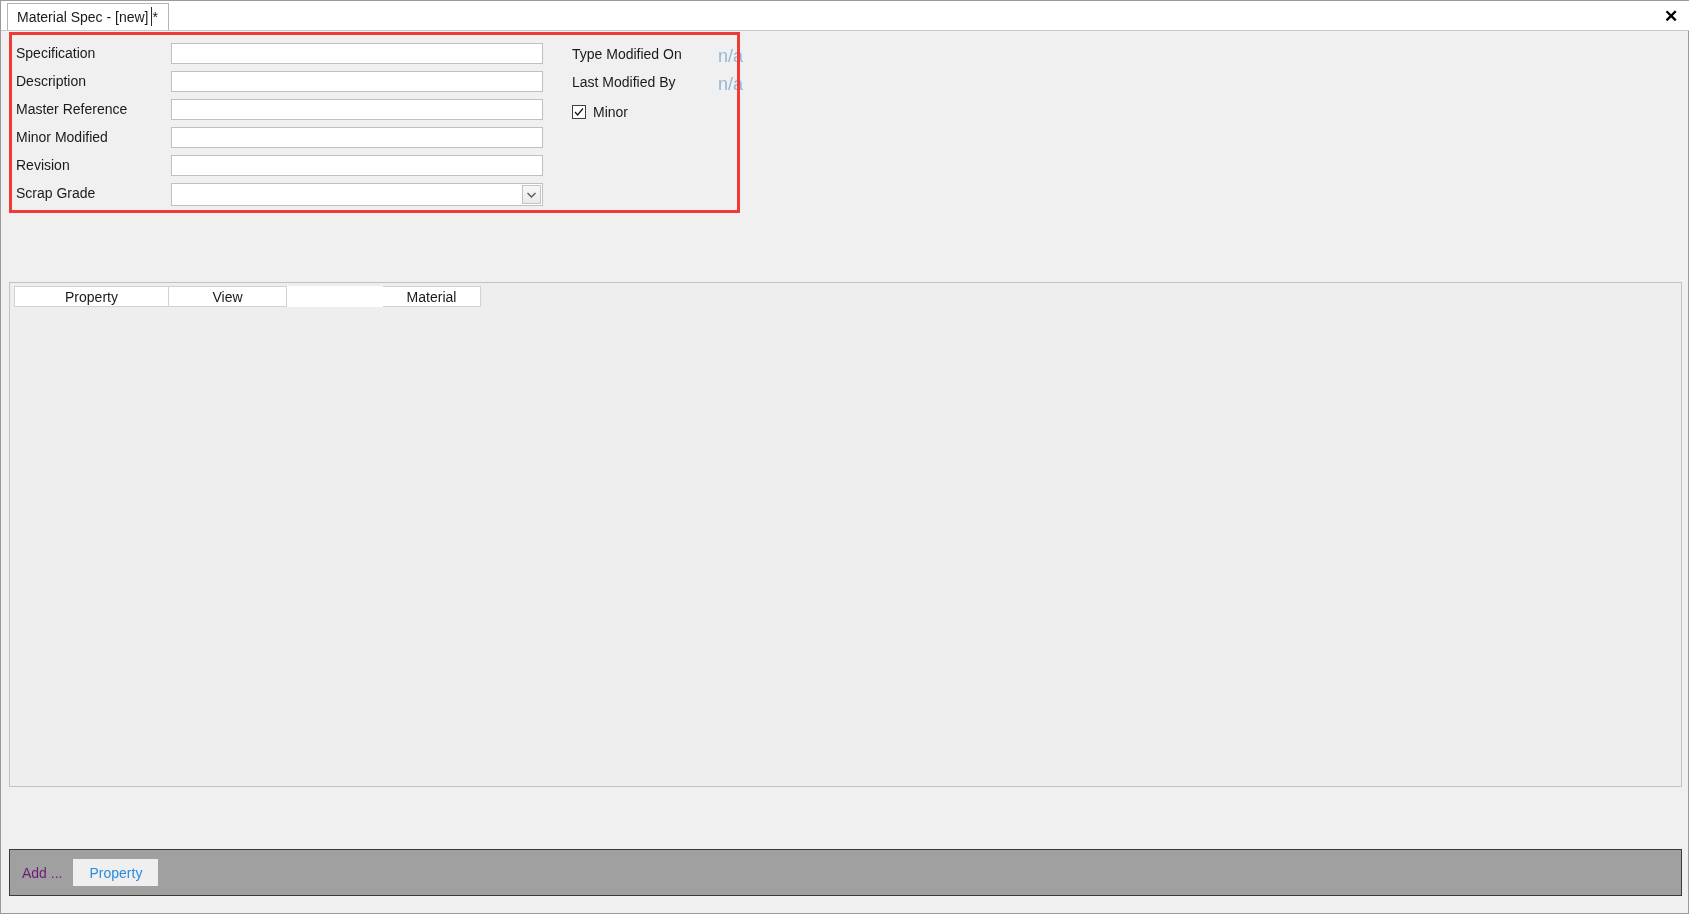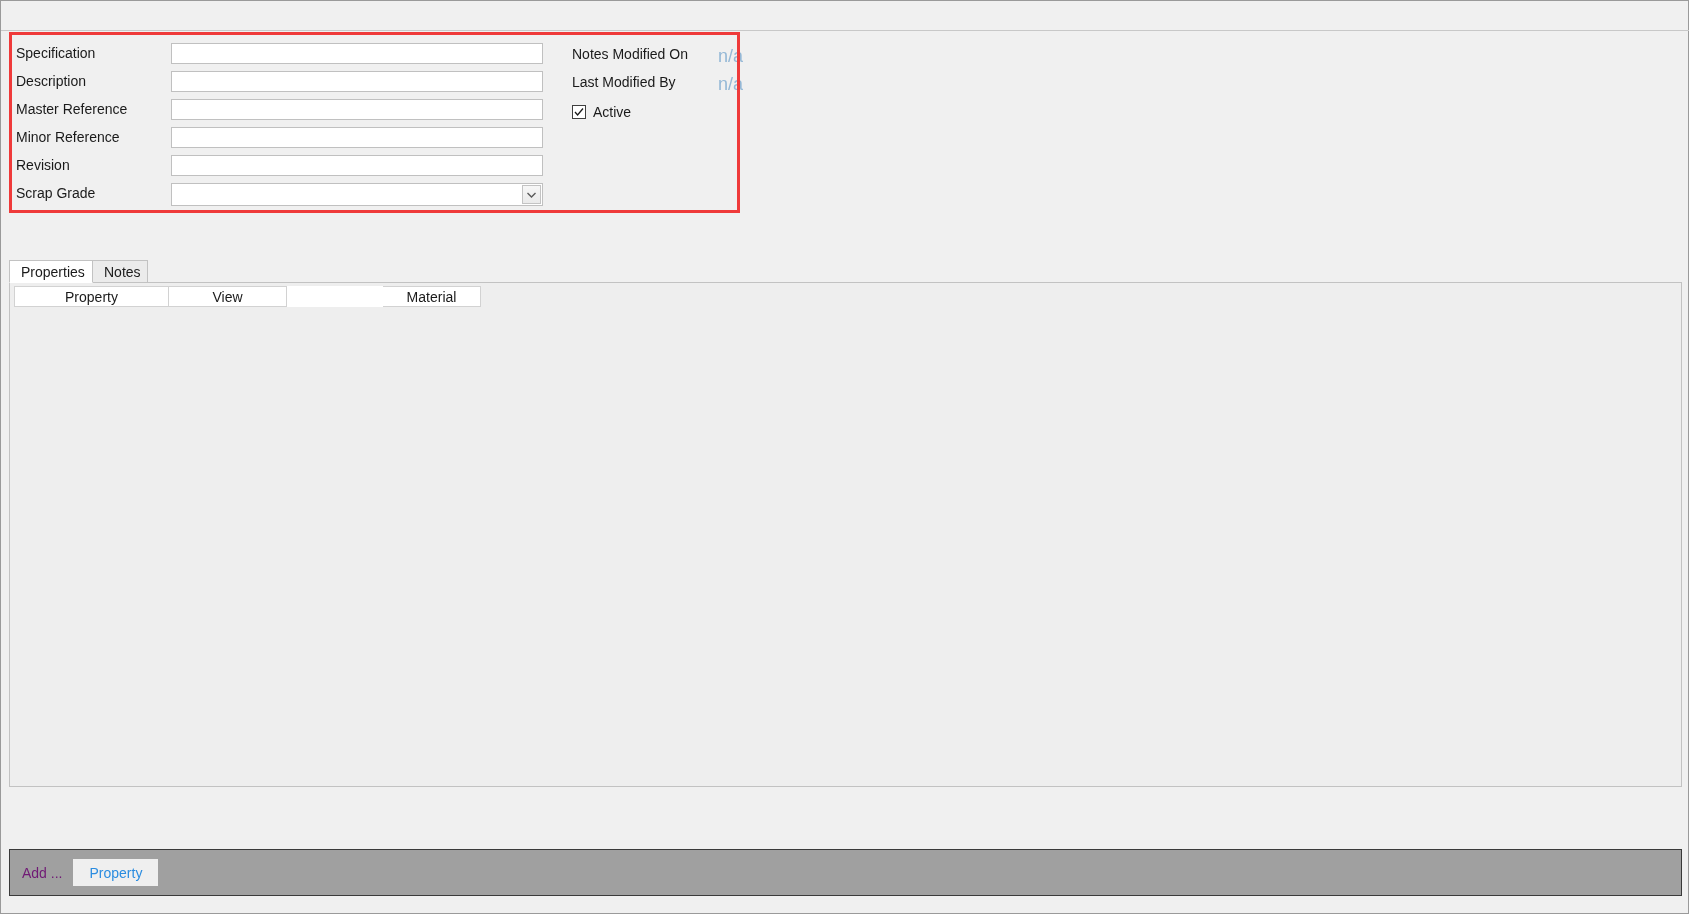--- a/index.html
+++ b/index.html
@@ -379,20 +379,27 @@
     left: 1px; top: 30px;
     width: 6px; bottom: 1px;
     background: #f0f0f0;
   }
 </style>
 </head>
 <body>
 
 <div id="app-window">
 
+  <div id="titlebar">
+    <div id="doc-tab">
+      <span>Material Spec - [new] *</span>
+    </div>
+    <div id="doc-tab-caret"></div>
+    <div id="close-button">✕</div>
+  </div>
   <div id="titlebar-underline"></div>
 
   <div id="left-gutter"></div>
   <div id="right-gutter"></div>
 
   <div id="header-form">
 
     <div class="field-row" style="top:8px;">
       <span class="field-label">Specification</span>
       <input class="field-input" type="text" value="" style="">
@@ -402,21 +409,21 @@
       <span class="field-label">Description</span>
       <input class="field-input" type="text" value="" style="">
     </div>
 
     <div class="field-row" style="top:64px;">
       <span class="field-label">Master Reference</span>
       <input class="field-input" type="text" value="" style="">
     </div>
 
     <div class="field-row" style="top:92px;">
-      <span class="field-label">Minor Reference</span>
+      <span class="field-label">Minor Modified</span>
       <input class="field-input" type="text" value="" style="">
     </div>
 
     <div class="field-row" style="top:120px;">
       <span class="field-label">Revision</span>
       <input class="field-input" type="text" value="" style="">
     </div>
 
     <div class="field-row" style="top:148px;">
       <span class="field-label">Scrap Grade</span>
@@ -424,49 +431,41 @@
         <span class="field-select-text"></span>
         <span class="select-arrow-btn">
           <svg width="11" height="8" viewBox="0 0 11 8">
             <path d="M1.5 2 L5.5 6 L9.5 2" fill="none" stroke="#5a5a5a" stroke-width="1.4"></path>
           </svg>
         </span>
       </div>
     </div>
 
     <div class="meta-row" style="top:11px;">
-      <span class="meta-label">Notes Modified On</span>
+      <span class="meta-label">Type Modified On</span>
       <span class="meta-value">n/a</span>
     </div>
     <div class="meta-row" style="top:39px;">
       <span class="meta-label">Last Modified By</span>
       <span class="meta-value">n/a</span>
     </div>
 
     <div id="active-row">
       <span id="active-checkbox">
         <svg width="10" height="10" viewBox="0 0 10 10">
           <path d="M1 5 L3.6 8 L9 1.5" fill="none" stroke="#1a1a1a" stroke-width="1.3"></path>
         </svg>
       </span>
-      <span id="active-label">Active</span>
+      <span id="active-label">Minor</span>
     </div>
   </div>
 
   <div id="highlight-box"></div>
 
 
-  <div id="tabstrip">
-    <div class="tab-item active" style="left:0px; width:84px;">
-      <span>Properties</span>
-    </div>
-    <div class="tab-item" style="left:83px; width:56px;">
-      <span>Notes</span>
-    </div>
-  </div>
 
   <div id="grid-panel">
     <div id="grid-header">
       <div class="grid-col" style="width:155px;">Property</div>
       <div class="grid-col" style="width:118px;">View</div>
       <div class="grid-col" style="width:96px;margin-top:38px;">Minimum</div>
       <div class="grid-col" style="width:98px;">Material</div>
     </div>
     <div id="grid-body"></div>
   </div>

